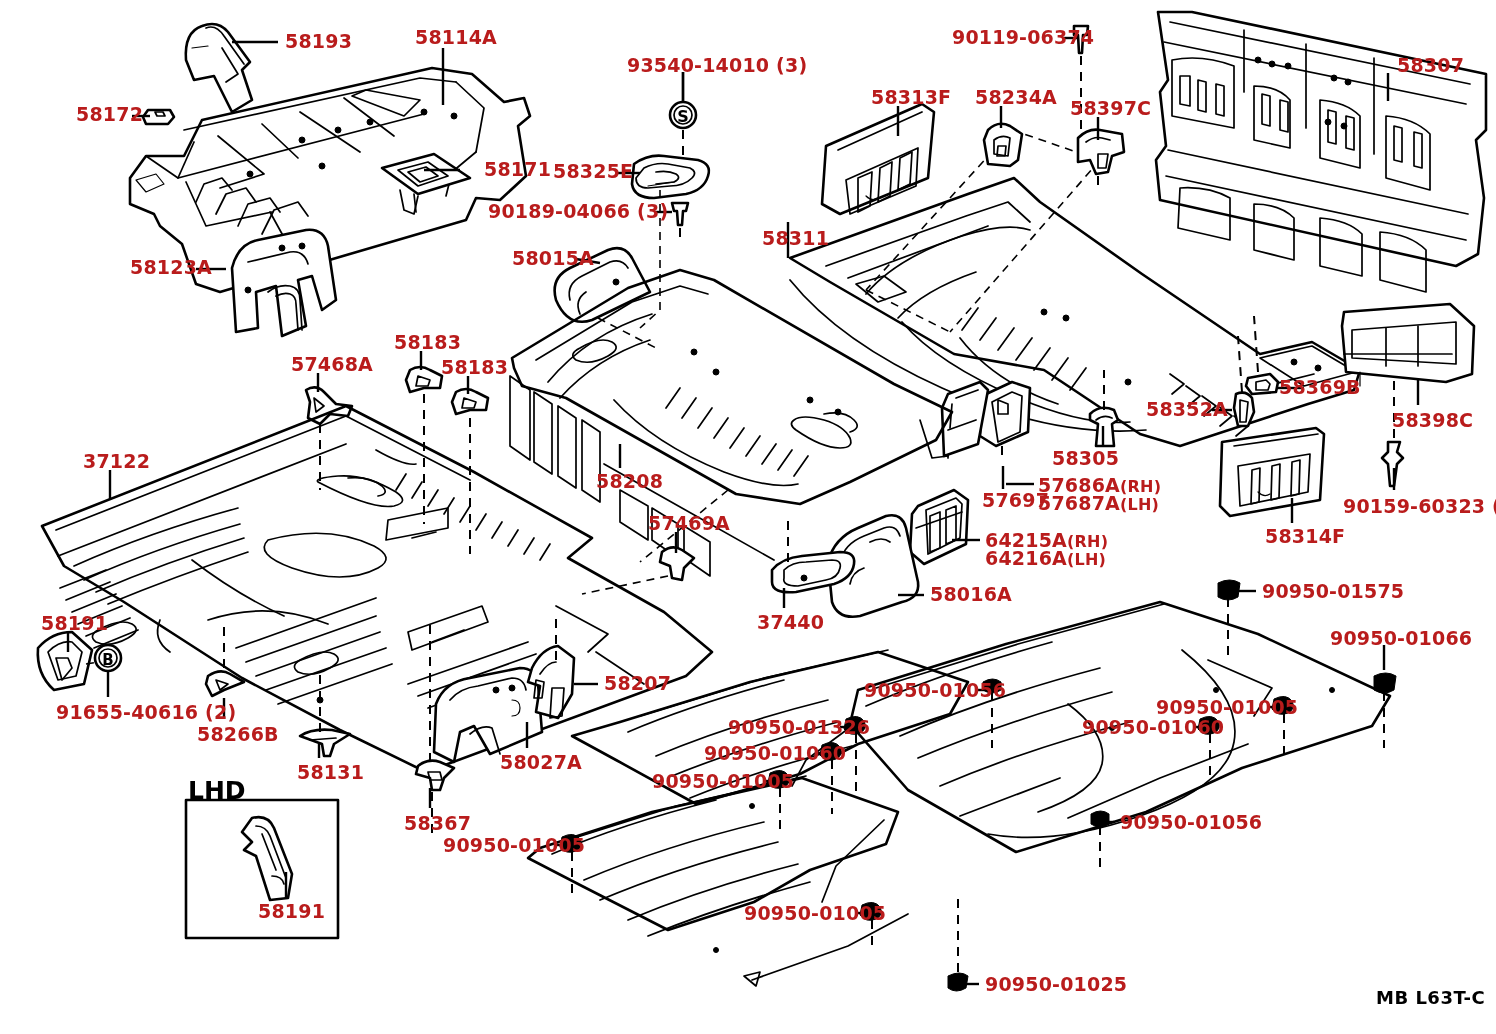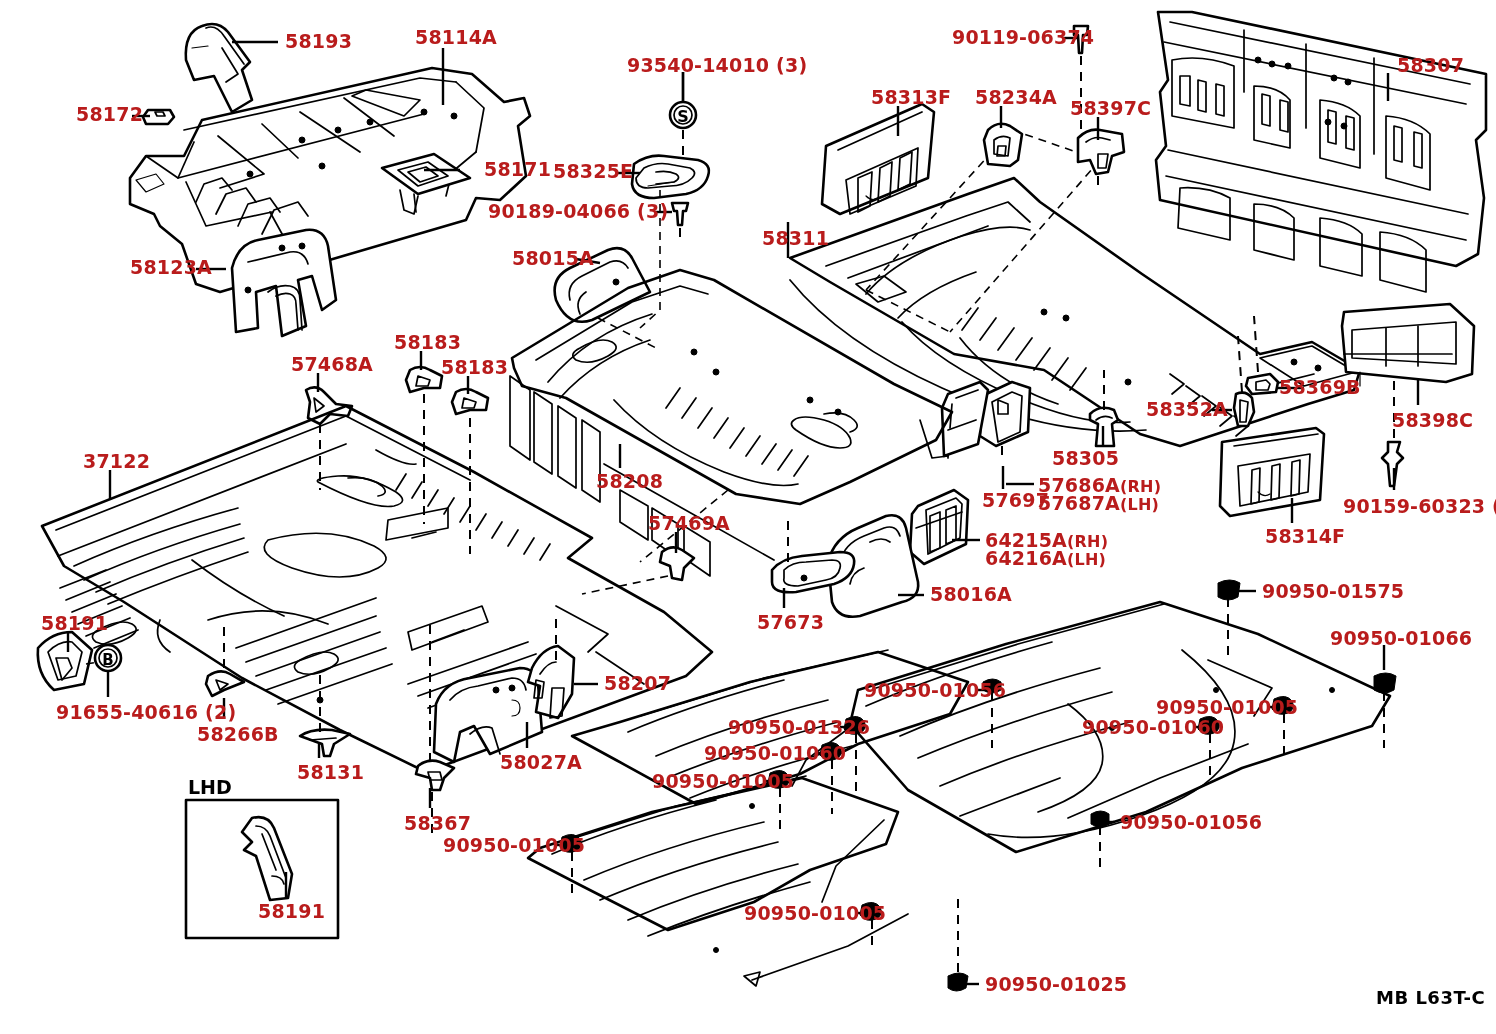--- a/index.html
+++ b/index.html
@@ -26,21 +26,21 @@
   .lbl.two{line-height:1.02;}
   .code{
     position:absolute;
     font-family:"DejaVu Sans","Liberation Sans",sans-serif;
     font-size:18px;font-weight:bold;color:#000;
     letter-spacing:0.5px;
   }
   .lhd{
     position:absolute;
     font-family:"DejaVu Sans","Liberation Sans",sans-serif;
-    font-size:19px;font-weight:bold;color:#000;
+    font-size:25px;font-weight:bold;color:#000;
   }
 </style>
 </head>
 <body>
 
 <div id="sheet">
 
   <svg id="art" viewBox="0 0 1496 1034">
     <defs>
       <style>
@@ -665,21 +665,21 @@
       <div class="lbl" id="l-58398C" style="left: 1392px; top: 411px;"><span>58398C</span></div>
       <div class="lbl" id="l-9015960323" style="left: 1343px; top: 497px;"><span>90159-60323 (2)</span></div>
       <div class="lbl" id="l-58314F" style="left: 1265px; top: 527px;"><span>58314F</span></div>
       <div class="lbl" id="l-58305" style="left: 1052px; top: 449px;"><span>58305</span></div>
       <div class="lbl" id="l-57697" style="left: 982px; top: 491px;"><span>57697</span></div>
       <div class="lbl two" id="l-57686A" style="left: 1038px; top: 476px;"><span>57686A</span><span class="sfx">(RH)</span></div>
       <div class="lbl two" id="l-57687A" style="left: 1038px; top: 494px;"><span>57687A</span><span class="sfx">(LH)</span></div>
       <div class="lbl two" id="l-64215A" style="left: 985px; top: 531px;"><span>64215A</span><span class="sfx">(RH)</span></div>
       <div class="lbl two" id="l-64216A" style="left: 985px; top: 549px;"><span>64216A</span><span class="sfx">(LH)</span></div>
       <div class="lbl" id="l-58016A" style="left: 930px; top: 585px;"><span>58016A</span></div>
-      <div class="lbl" id="l-57673" style="left: 757px; top: 613px;"><span>57673</span></div>
+      <div class="lbl" id="l-57673" style="left: 757px; top: 613px;"><span>37440</span></div>
       <div class="lbl" id="l-58208" style="left: 596px; top: 472px;"><span>58208</span></div>
       <div class="lbl" id="l-57469A" style="left: 648px; top: 514px;"><span>57469A</span></div>
       <div class="lbl" id="l-57468A" style="left: 291px; top: 355px;"><span>57468A</span></div>
       <div class="lbl" id="l-58183a" style="left: 394px; top: 333px;"><span>58183</span></div>
       <div class="lbl" id="l-58183b" style="left: 441px; top: 358px;"><span>58183</span></div>
       <div class="lbl" id="l-58111" style="left: 83px; top: 452px;"><span>37122</span></div>
       <div class="lbl" id="l-58191a" style="left: 41px; top: 614px;"><span>58191</span></div>
       <div class="lbl" id="l-9165540616" style="left: 56px; top: 703px;"><span>91655-40616 (2)</span></div>
       <div class="lbl" id="l-58266B" style="left: 197px; top: 725px;"><span>58266B</span></div>
       <div class="lbl" id="l-58131" style="left: 297px; top: 763px;"><span>58131</span></div>

